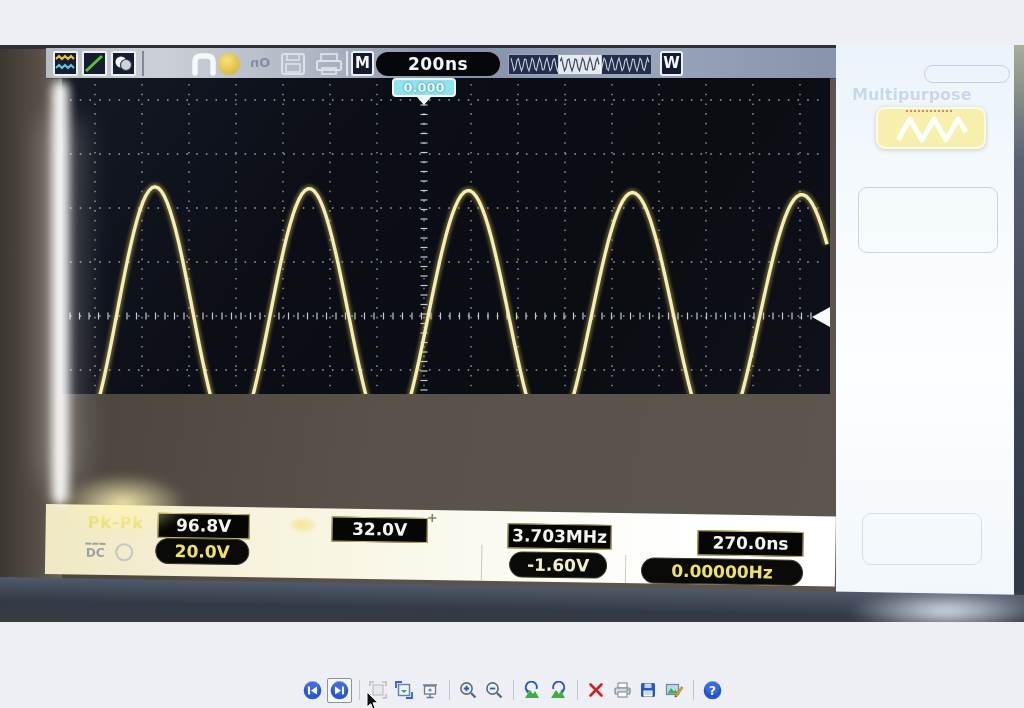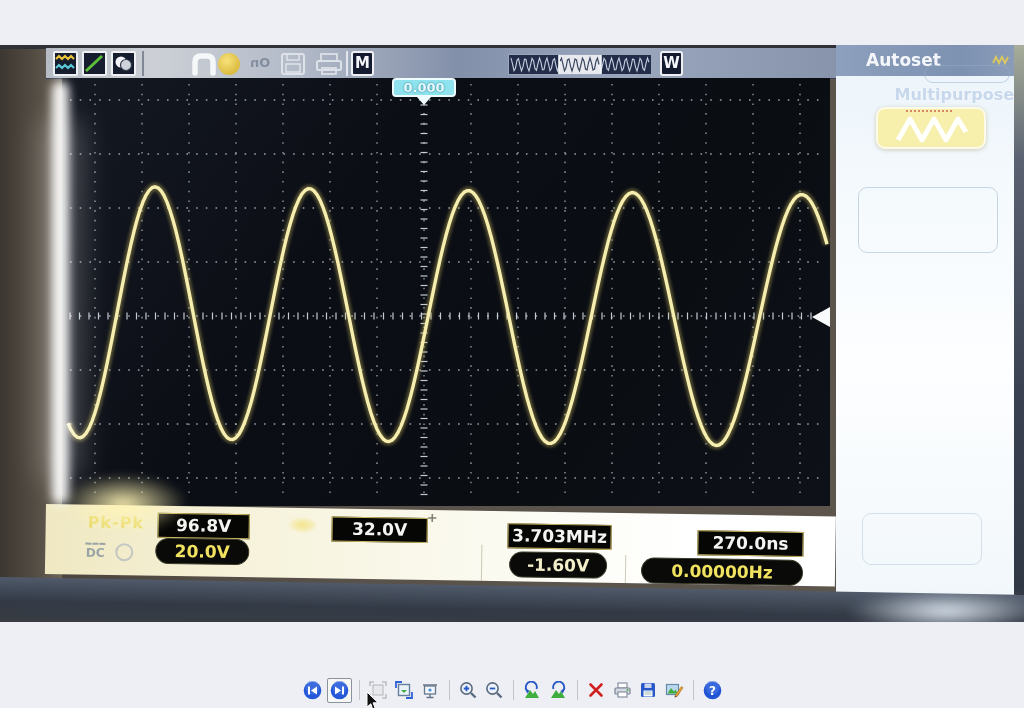--- a/index.html
+++ b/index.html
@@ -20,21 +20,21 @@
   .pulse{left:146px;top:4px;width:24px;height:24px;}
   .ycirc{left:172px;top:5px;width:22px;height:22px;border-radius:50%;
     background:radial-gradient(circle at 40% 35%,#f7e27a,#dcbc42 70%,#c9a838);}
   .on-label{left:204px;top:7px;font-size:13px;font-weight:bold;color:rgba(90,100,125,.55);transform:scaleX(-1);}
   .mbox{top:3px;width:23px;height:25px;border:2px solid #eef0f4;background:#141b30;border-radius:3px;
     color:#f4f6fa;font-weight:bold;font-size:15px;text-align:center;line-height:21px;}
   .pill-dark{top:4px;height:24px;background:#05070b;border-radius:12px;color:#f3f5f7;
     font-weight:bold;font-size:17px;text-align:center;line-height:24px;letter-spacing:.5px;}
   .preview{left:462px;top:6px;width:144px;height:21px;border:1px solid #9aa6bc;background:#232d49;overflow:hidden;}
   
-  .screen{left:62px;top:33px;width:768px;height:428px;overflow:hidden;
+  .screen{left:62px;top:33px;width:768px;height:316px;overflow:hidden;
     background:linear-gradient(125deg,#151922 0%,#0b0e15 35%,#0a0d12 70%,#0e1118 100%);}
   .balloon{left:330px;top:0;width:64px;height:19px;background:#8fe3ee;border:2px solid #eefcff;border-radius:4px;
     color:#eafcff;text-shadow:0 0 2px #17697c;font-size:13px;font-weight:bold;text-align:center;line-height:15px;}
   .balloon-tip{left:355px;top:19px;width:0;height:0;border-left:7px solid transparent;
     border-right:7px solid transparent;border-top:8px solid #eefcff;}
   .trig-arrow{left:750px;top:229px;width:0;height:0;border-top:10px solid transparent;
     border-bottom:10px solid transparent;border-right:18px solid #f8fafc;}
   
   .readout-band{left:46px;top:459px;width:790px;height:70px;transform:rotate(.9deg);transform-origin:0 0;
     background:linear-gradient(90deg,#efe8c2,#f6f2da 24%,#fbfaf0 55%,#ffffff 82%);}
@@ -49,22 +49,22 @@
   .axis-plus{left:381px;top:0px;color:rgba(60,60,45,.65);font-size:13px;font-weight:bold;}
   .rdiv{width:1px;background:rgba(120,110,70,.35);}
   .ch-icon{color:#5f738e;opacity:.6;font-weight:bold;font-size:12px;text-align:center;}
   
   .menu-panel{left:836px;top:0;width:178px;height:560px;
     background:linear-gradient(180deg,#ebf3fa,#f5fafd 28%,#fdfeff 58%,#f1f7fb);}
   .menu-panel *{position:absolute;}
   .menu-head{left:0;top:0;width:178px;height:31px;background:linear-gradient(90deg,#8da0bd,#7d91b1 70%,#8a9cb8);
     color:rgba(252,253,255,.93);font-weight:bold;font-size:17px;line-height:31px;padding-left:30px;}
   .faint-box{border:1px solid rgba(150,176,202,.5);border-radius:9px;}
-  .menu-item-label{left:0;top:40px;width:178px;text-align:right;color:#c7d7ec;font-weight:bold;
-    font-size:16px;text-shadow:0 0 2px #ffffff;}
+  .menu-item-label{left:0;top:40px;width:178px;text-align:left;color:#c7d7ec;font-weight:bold;
+    font-size:16px;text-shadow:0 0 2px #ffffff;padding-left:16px;}
   .menu-btn{left:40px;top:62px;width:110px;height:42px;background:#f7f0ac;border:2px solid #fdfbe8;
     border-radius:9px;box-shadow:0 1px 4px rgba(130,125,60,.35);}
   .menu-btn-dots{left:28px;top:1px;width:46px;height:4px;border-top:2px dotted rgba(195,60,60,.6);}
   .right-edge{left:1014px;top:0;width:10px;height:577px;
     background:linear-gradient(180deg,#a8ae9a,#5a6272 20%,#3a4252 60%,#2f3642);}
   .bezel-bottom{left:0;top:532px;width:1040px;height:60px;transform:rotate(1deg);transform-origin:0 0;
     background:linear-gradient(180deg,#505a6a,#333a46 40%,#383c42 75%,#46443e);}
   
   .glare1{left:52px;top:36px;width:17px;height:424px;background:#fff;opacity:.92;filter:blur(5px);border-radius:9px;}
   .glare2{left:40px;top:70px;width:44px;height:370px;background:#fff;opacity:.22;filter:blur(14px);border-radius:22px;}
@@ -125,20 +125,21 @@
       </div>
       <div style="left:268px;top:4px">
         <svg width="30" height="24" viewBox="0 0 30 24">
           <rect x="7" y="2" width="16" height="7" fill="none" stroke="#dde1e8" stroke-width="1.8"></rect>
           <rect x="3" y="9" width="24" height="9" rx="1.5" fill="none" stroke="#dde1e8" stroke-width="2"></rect>
           <rect x="8" y="16" width="14" height="6" fill="none" stroke="#dde1e8" stroke-width="1.8"></rect>
         </svg>
       </div>
       <div class="tb-sep" style="left:300px;background:rgba(240,244,250,.8)"></div>
       <div class="mbox" style="left:305px">M</div>
+      <div class="pill-dark" style="left:330px;width:124px">200ns</div>
       <div class="preview">
         <svg id="pv" width="142" height="19" viewBox="0 0 142 19">
           <rect x="0" y="0" width="142" height="19" fill="#232d49"></rect>
           <path id="pv-sine" stroke="#c5cfe0" stroke-width="1.1" fill="none" d="M2 3.1L3.5 8.9L5 15.6L6.5 13.2L8 5.3L9.5 3.6L11 10.6L12.5 16.0L14 11.7L15.5 4.2L17 4.5L18.5 12.2L20 15.9L21.5 10.1L23 3.4L24.5 5.8L26 13.7L27.5 15.4L29 8.4L30.5 3.0L32 7.3L33.5 14.8L35 14.5L36.5 6.8L38 3.1L39.5 8.9L41 15.6L42.5 13.2L44 5.3L45.5 3.6L47 10.6L48.5 16.0L50 11.7L51.5 4.2L53 4.5L54.5 12.2L56 15.9L57.5 10.1L59 3.4L60.5 5.8L62 13.7L63.5 15.4L65 8.4L66.5 3.0L68 7.3L69.5 14.8L71 14.5L72.5 6.8L74 3.1L75.5 8.9L77 15.6L78.5 13.2L80 5.3L81.5 3.6L83 10.6L84.5 16.0L86 11.7L87.5 4.2L89 4.5L90.5 12.2L92 15.9L93.5 10.1L95 3.4L96.5 5.8L98 13.7L99.5 15.4L101 8.4L102.5 3.0L104 7.3L105.5 14.8L107 14.5L108.5 6.8L110 3.1L111.5 8.9L113 15.6L114.5 13.2L116 5.3L117.5 3.6L119 10.6L120.5 16.0L122 11.7L123.5 4.2L125 4.5L126.5 12.2L128 15.9L129.5 10.1L131 3.4L132.5 5.8L134 13.7L135.5 15.4L137 8.4L138.5 3.0L140 7.3"></path>
           <rect x="50" y="0" width="42" height="19" fill="rgba(248,250,253,.92)"></rect>
           <path id="pv-sine-win" stroke="#3a4560" stroke-width="1.2" fill="none" d="M51 6.3L52.5 3.2L54 9.5L55.5 15.8L57 12.8L58.5 4.9L60 3.9L61.5 11.2L63 16.0L64.5 11.2L66 3.9L67.5 4.9L69 12.7L70.5 15.8L72 9.5L73.5 3.2L75 6.2L76.5 14.1L78 15.1L79.5 7.8L81 3.0L82.5 7.8L84 15.1L85.5 14.1L87 6.3L88.5 3.2L90 9.5"></path>
           <line x1="50" y1="0" x2="50" y2="19" stroke="#f2f5fa" stroke-width="1.6"></line>
           <line x1="92" y1="0" x2="92" y2="19" stroke="#f2f5fa" stroke-width="1.6"></line>
         </svg>
       </div>
@@ -329,26 +330,20 @@
         </svg>
       </div>
       <div class="meas-pill" style="left:110px;top:32px;width:94px">20.0V</div>
       <div class="rdiv" style="left:436px;top:34px;height:36px"></div>
       <div class="meas-pill" style="left:464px;top:40px;width:98px;color:#f2eec9">-1.60V</div>
       <div class="rdiv" style="left:580px;top:42px;height:30px"></div>
       <div class="meas-pill" style="left:596px;top:44px;width:162px">0.00000Hz</div>
     </div>
 
     <div class="menu-panel">
-      <div class="menu-head">
-        <span style="position:static">Autoset</span>
-        <svg style="right:4px;top:8px" width="18" height="14" viewBox="0 0 18 14">
-          <path d="M1 10 L4 4 L7 10 L10 4 L13 10 L16 4" stroke="#e9cf52" stroke-width="2" fill="none" opacity=".85"></path>
-        </svg>
-      </div>
       <div class="faint-box" style="left:88px;top:20px;width:86px;height:18px"></div>
       <div class="menu-item-label">Multipurpose</div>
       <div class="menu-btn">
         <div class="menu-btn-dots"></div>
         <svg style="left:14px;top:5px" width="80" height="30" viewBox="0 0 80 30">
           <path d="M6 26 L18 5 L30 26 L42 5 L54 26 L66 5 L74 18" stroke="#ffffff" stroke-width="5" fill="none" stroke-linejoin="round" opacity=".95"></path>
         </svg>
       </div>
       <div class="faint-box" style="left:22px;top:142px;width:140px;height:66px"></div>
       <div class="faint-box" style="left:26px;top:468px;width:120px;height:52px;opacity:.7"></div>

